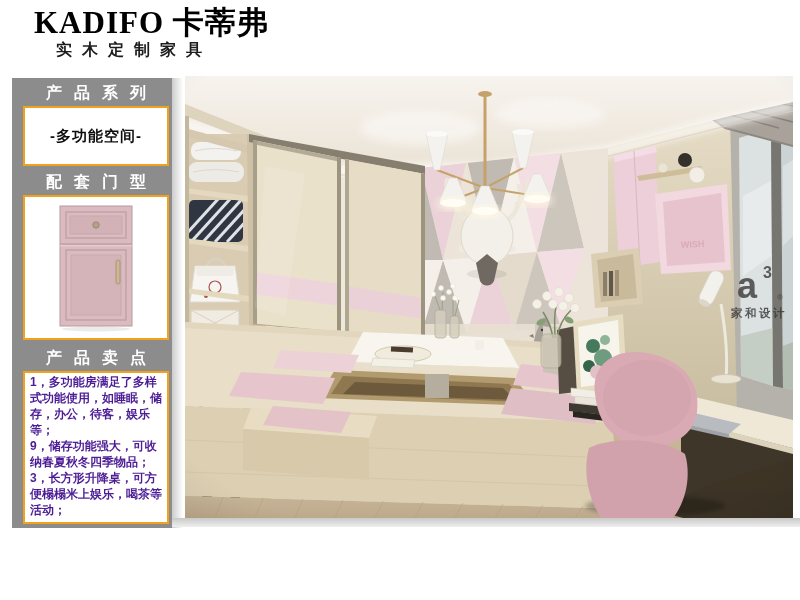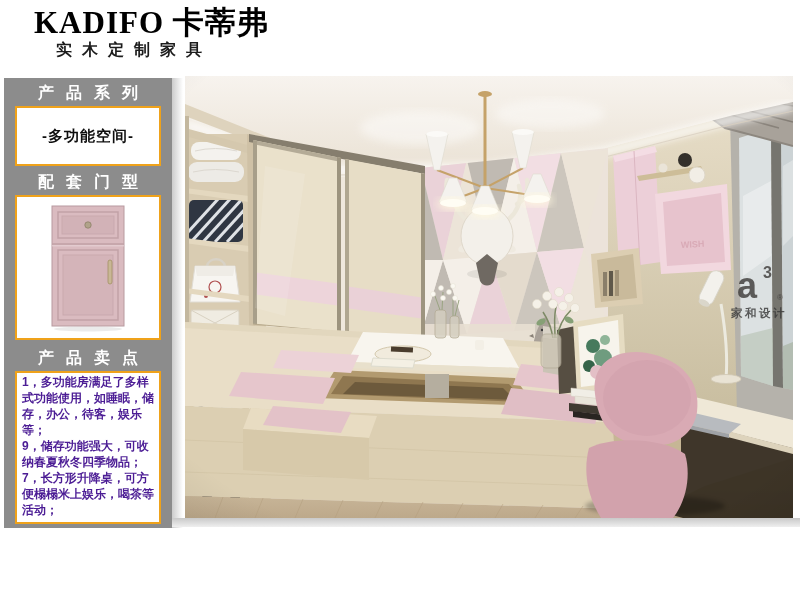--- a/index.html
+++ b/index.html
@@ -3,21 +3,21 @@
 <meta charset="utf-8">
 <style>
   html,body{margin:0;padding:0;background:#fff;}
   .page{position:relative;width:800px;height:600px;background:#fff;overflow:hidden;
         font-family:"Liberation Sans","DejaVu Sans",sans-serif;}
   
   .logo{position:absolute;left:34px;top:2px;font-family:"Liberation Serif","DejaVu Serif",serif;
         font-weight:bold;font-size:31px;color:#000;letter-spacing:1px;}
   .tagline{position:absolute;left:56px;top:40px;font-size:16px;font-weight:bold;color:#1c1c1c;letter-spacing:10px;}
   
-  .sidebar{position:absolute;left:4px;top:78px;width:168px;height:450px;background:var(--sidebar-gray,#8c8c8c);}
+  .sidebar{position:absolute;left:12px;top:78px;width:168px;height:450px;background:var(--sidebar-gray,#8c8c8c);}
   .side-header{height:20px;line-height:20px;text-align:center;color:#fff;font-weight:bold;font-size:16px;
                letter-spacing:12px;text-indent:12px;}
   .h1{margin-top:5px;} .h2{margin-top:6px;} .h3{margin-top:8px;}
   .side-box{margin:3px 11px 0;background:#fff;border:2px solid var(--accent,#efa21a);box-sizing:border-box;}
   .series-box{height:60px;display:flex;align-items:center;justify-content:center;
               font-size:15px;font-weight:bold;color:#0e0e0e;letter-spacing:1px;}
   .door-box{height:145px;display:flex;align-items:center;justify-content:center;}
   .points-box{height:153px;padding:2px 5px;color:#4c1d95;}
   .points-box p{margin:0;font-size:12px;line-height:1.33;font-weight:bold;text-align:left;}
   .side-fade{position:absolute;left:172px;top:78px;width:11px;height:450px;
@@ -53,21 +53,21 @@
         <line x1="4" y1="41.8" x2="76" y2="41.8" stroke="#e7d2d6" stroke-width="1"></line>
         <rect x="10" y="46" width="60" height="70" fill="none" stroke="#c2a2a7" stroke-width="1.5"></rect>
         <rect x="15" y="51" width="50" height="60" fill="#d4b4b9" stroke="#c9a9ae" stroke-width="1"></rect>
         <rect x="60" y="56" width="4" height="24" rx="2" fill="#c9b795" stroke="#a39064" stroke-width="0.8"></rect>
       </svg>
     </div>
     <div class="side-header h3">产品卖点</div>
     <div class="side-box points-box">
       <p>1，多功能房满足了多样式功能使用，如睡眠，储存，办公，待客，娱乐等；</p>
       <p>9，储存功能强大，可收纳春夏秋冬四季物品；</p>
-      <p>7，长方形升降桌，可方便榻榻米上娱乐，喝茶等活动；</p>
+      <p>3，长方形升降桌，可方便榻榻米上娱乐，喝茶等活动；</p>
     </div>
   </aside>
   <div class="side-fade"></div>
 
   <div class="photo">
     <svg width="608" height="442" viewBox="0 0 608 442">
       <defs>
         <linearGradient id="gCeil" x1="0" y1="0" x2="0" y2="1">
           <stop offset="0" stop-color="#f7f3ee"></stop>
             <stop offset="1" stop-color="#ebe3d6"></stop>

